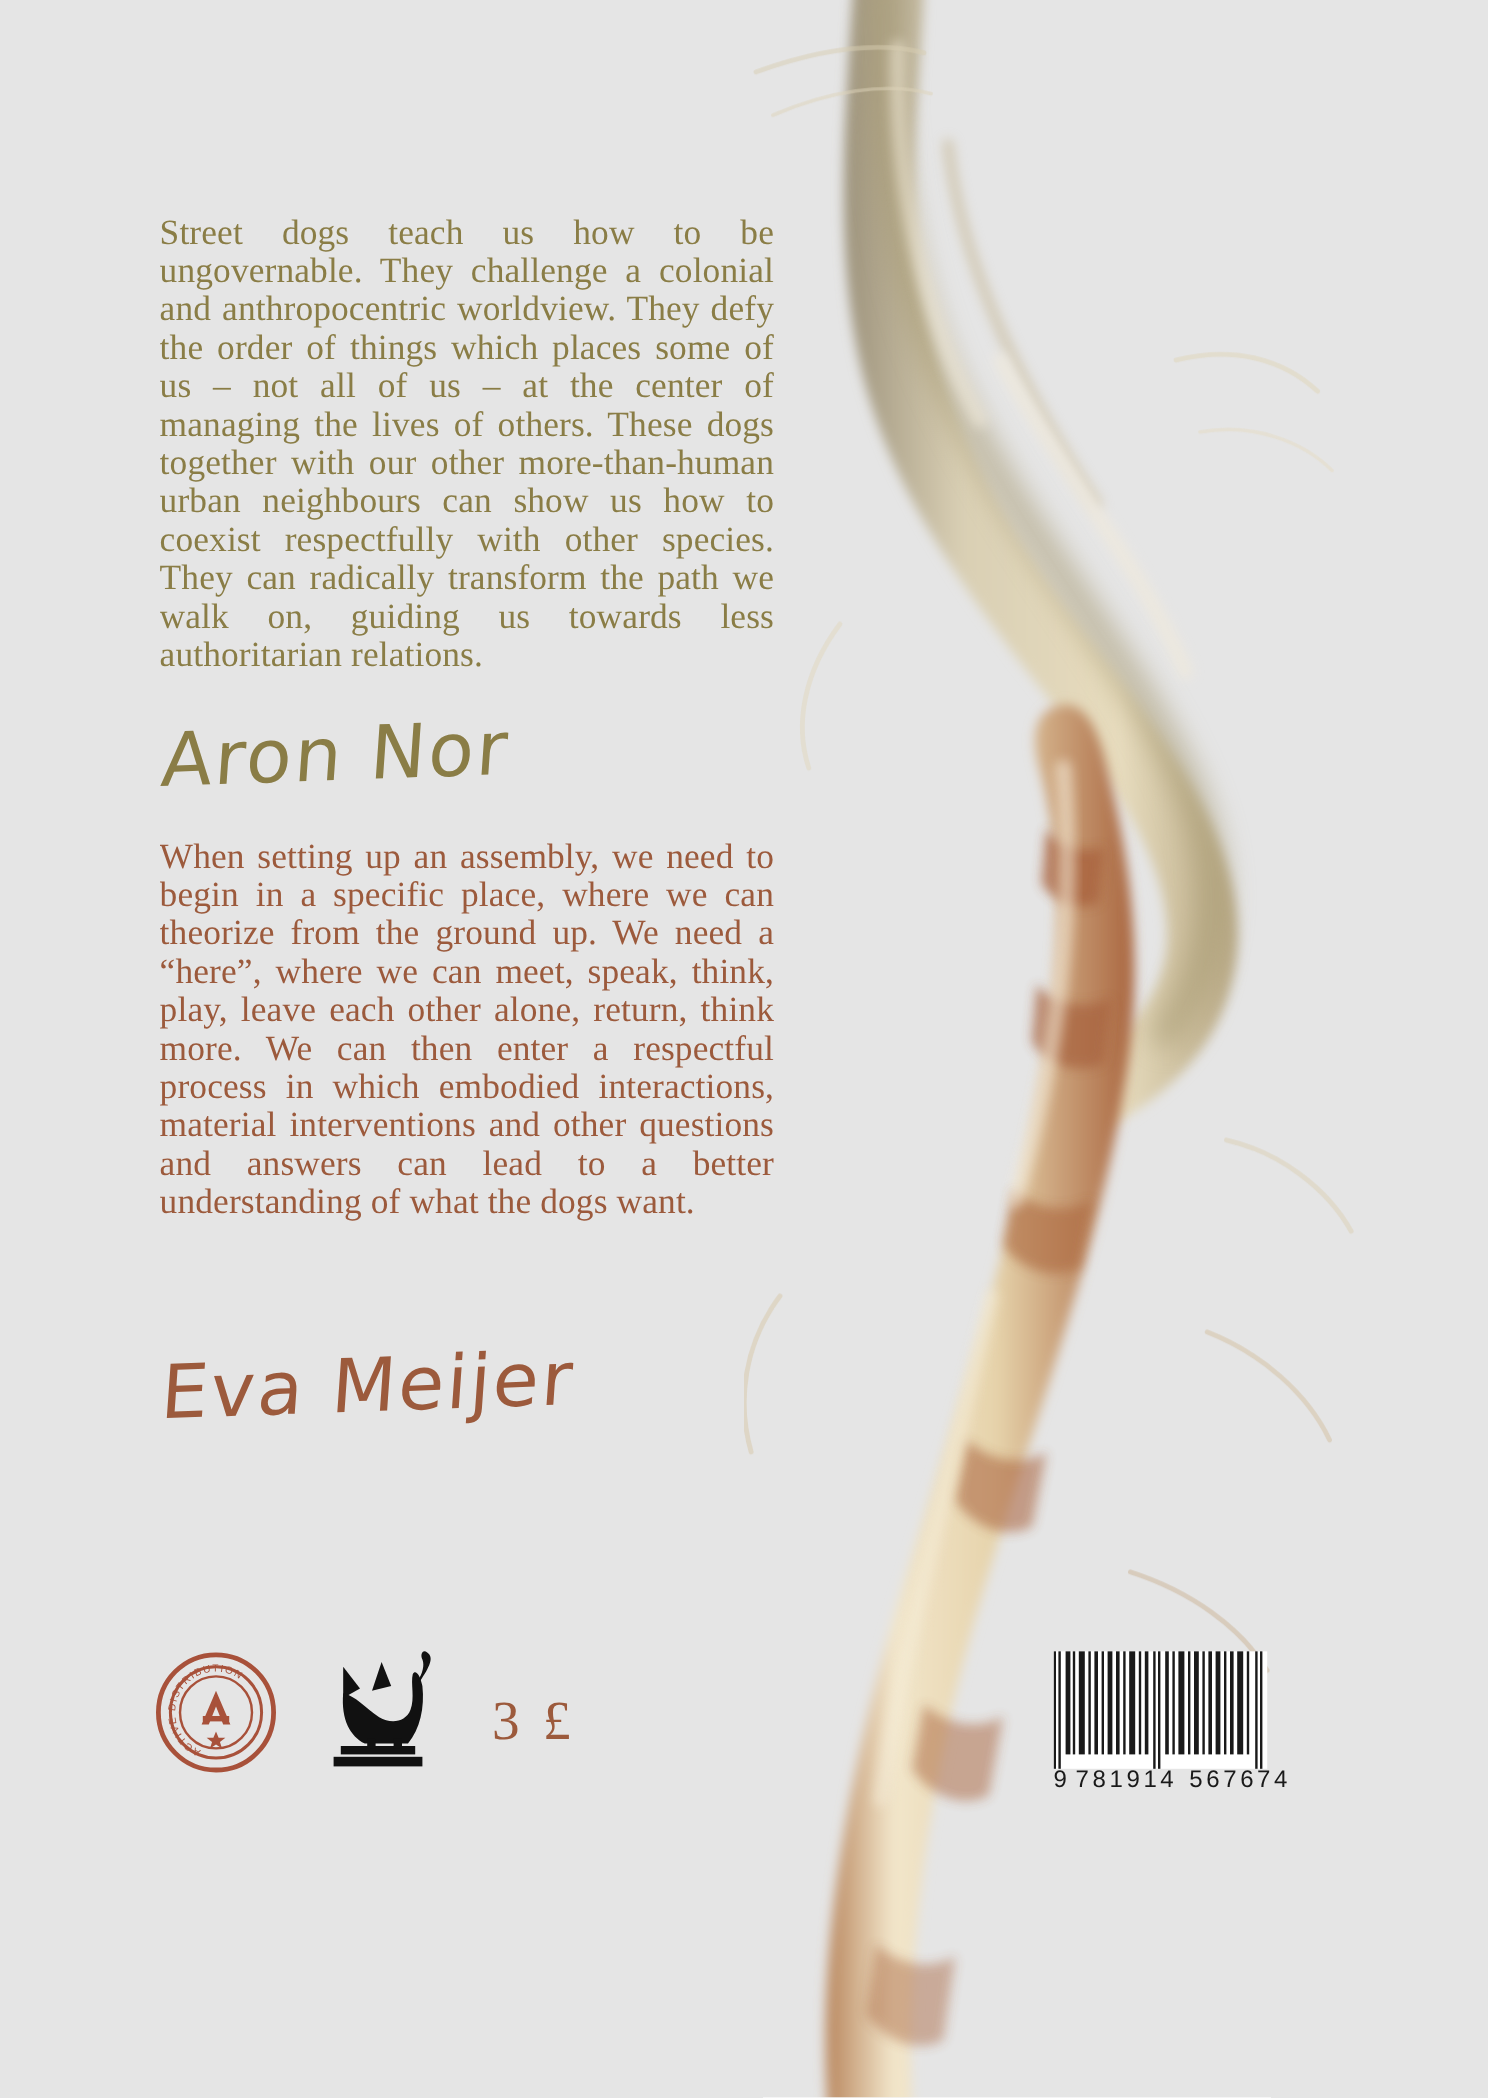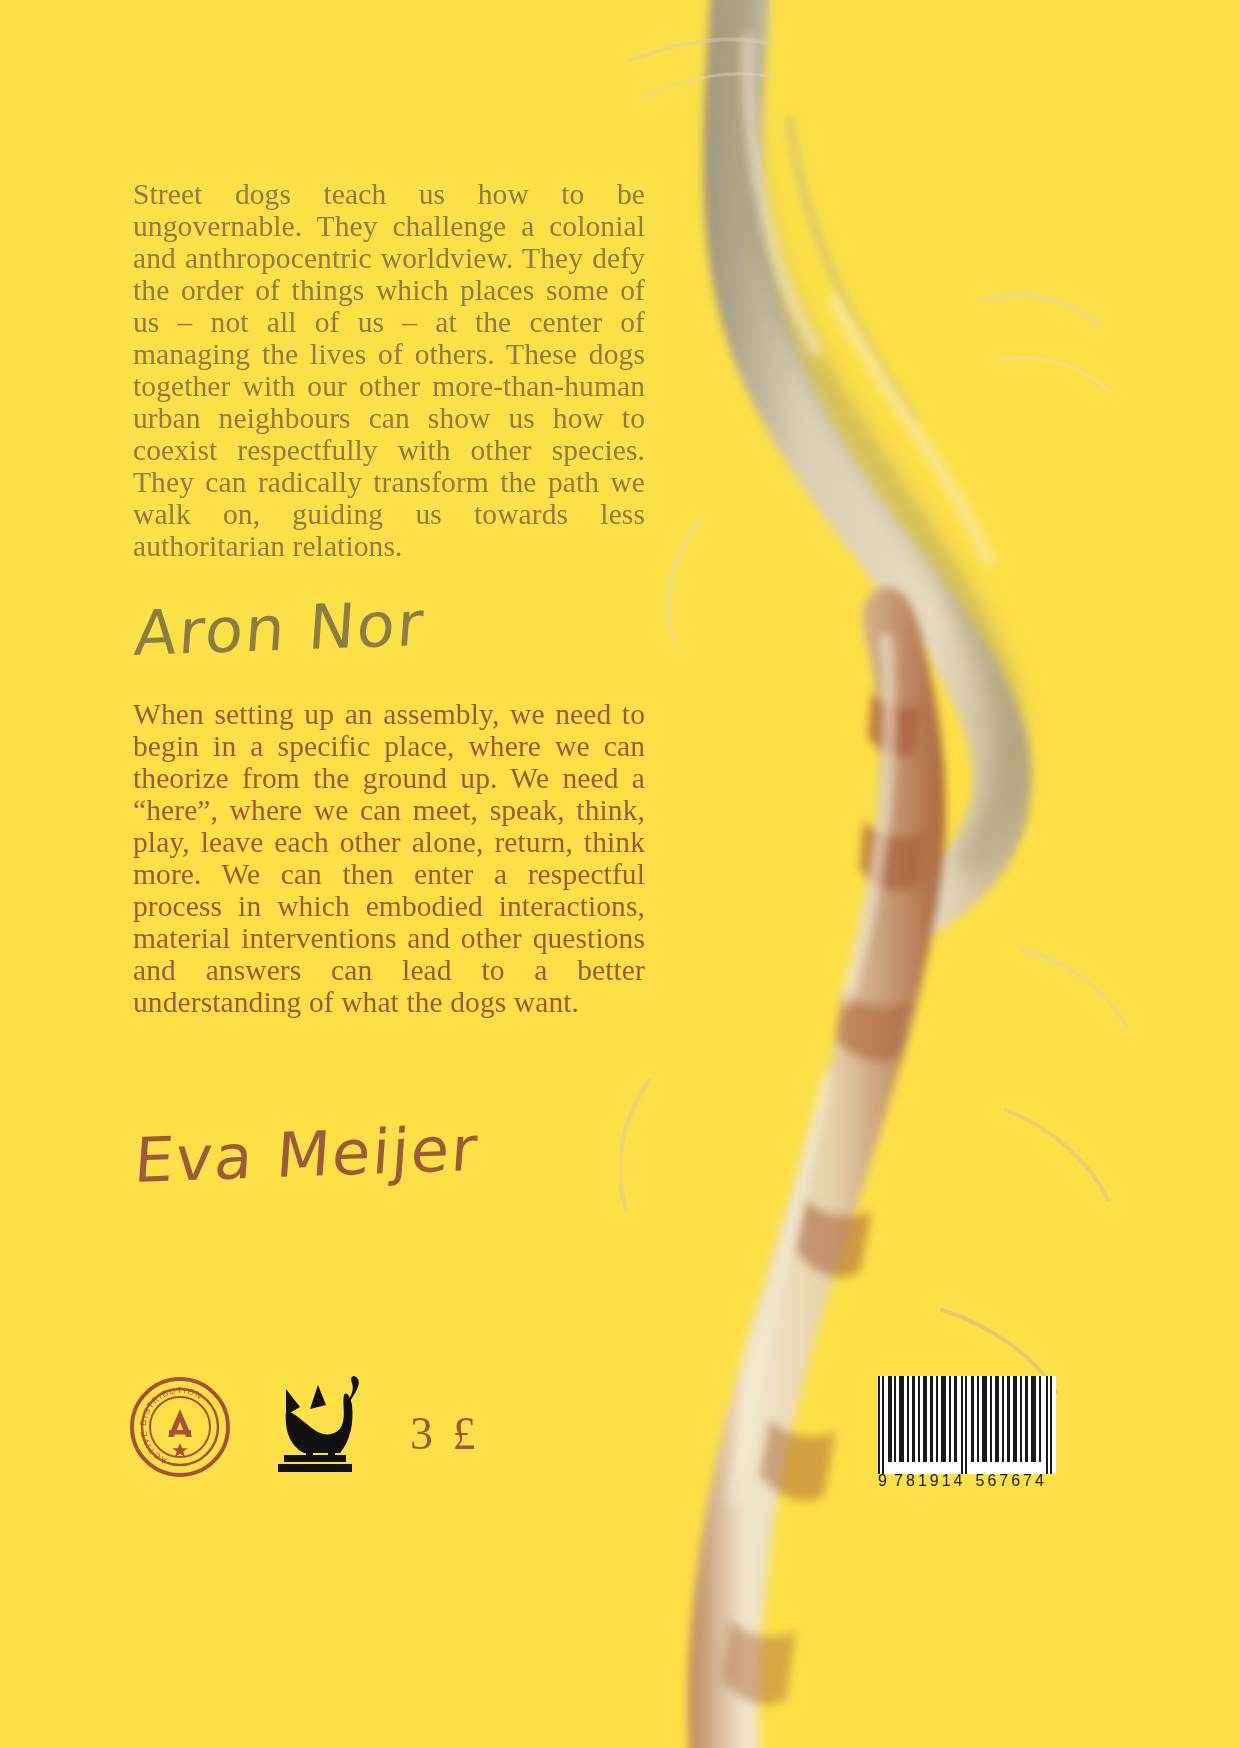--- a/index.html
+++ b/index.html
@@ -11,21 +11,21 @@
     width: 1240px;
     height: 1748px;
     position: relative;
     overflow: hidden;
     font-family: "Liberation Serif", serif;
   }
 
   .page {
     position: absolute;
     inset: 0;
-    background: #fde047;
+    background: #e5e5e5;
   }
 
   
   .artwork {
     position: absolute;
     top: 0;
     right: 0;
     width: 620px;
     height: 1748px;
     pointer-events: none;
@@ -141,21 +141,21 @@
   }
   .barcode-bars i.short {
     height: 86px;
   }
   .barcode-num {
     position: absolute;
     left: 0;
     top: 96px;
     width: 178px;
     font-family: "Liberation Sans", sans-serif;
-    font-size: 16px;
+    font-size: 20px;
     color: #1a1a1a;
     letter-spacing: 1.2px;
     white-space: nowrap;
   }
   .barcode-num .lead {
     margin-right: 6px;
   }
 </style>
 </head>
 <body>

